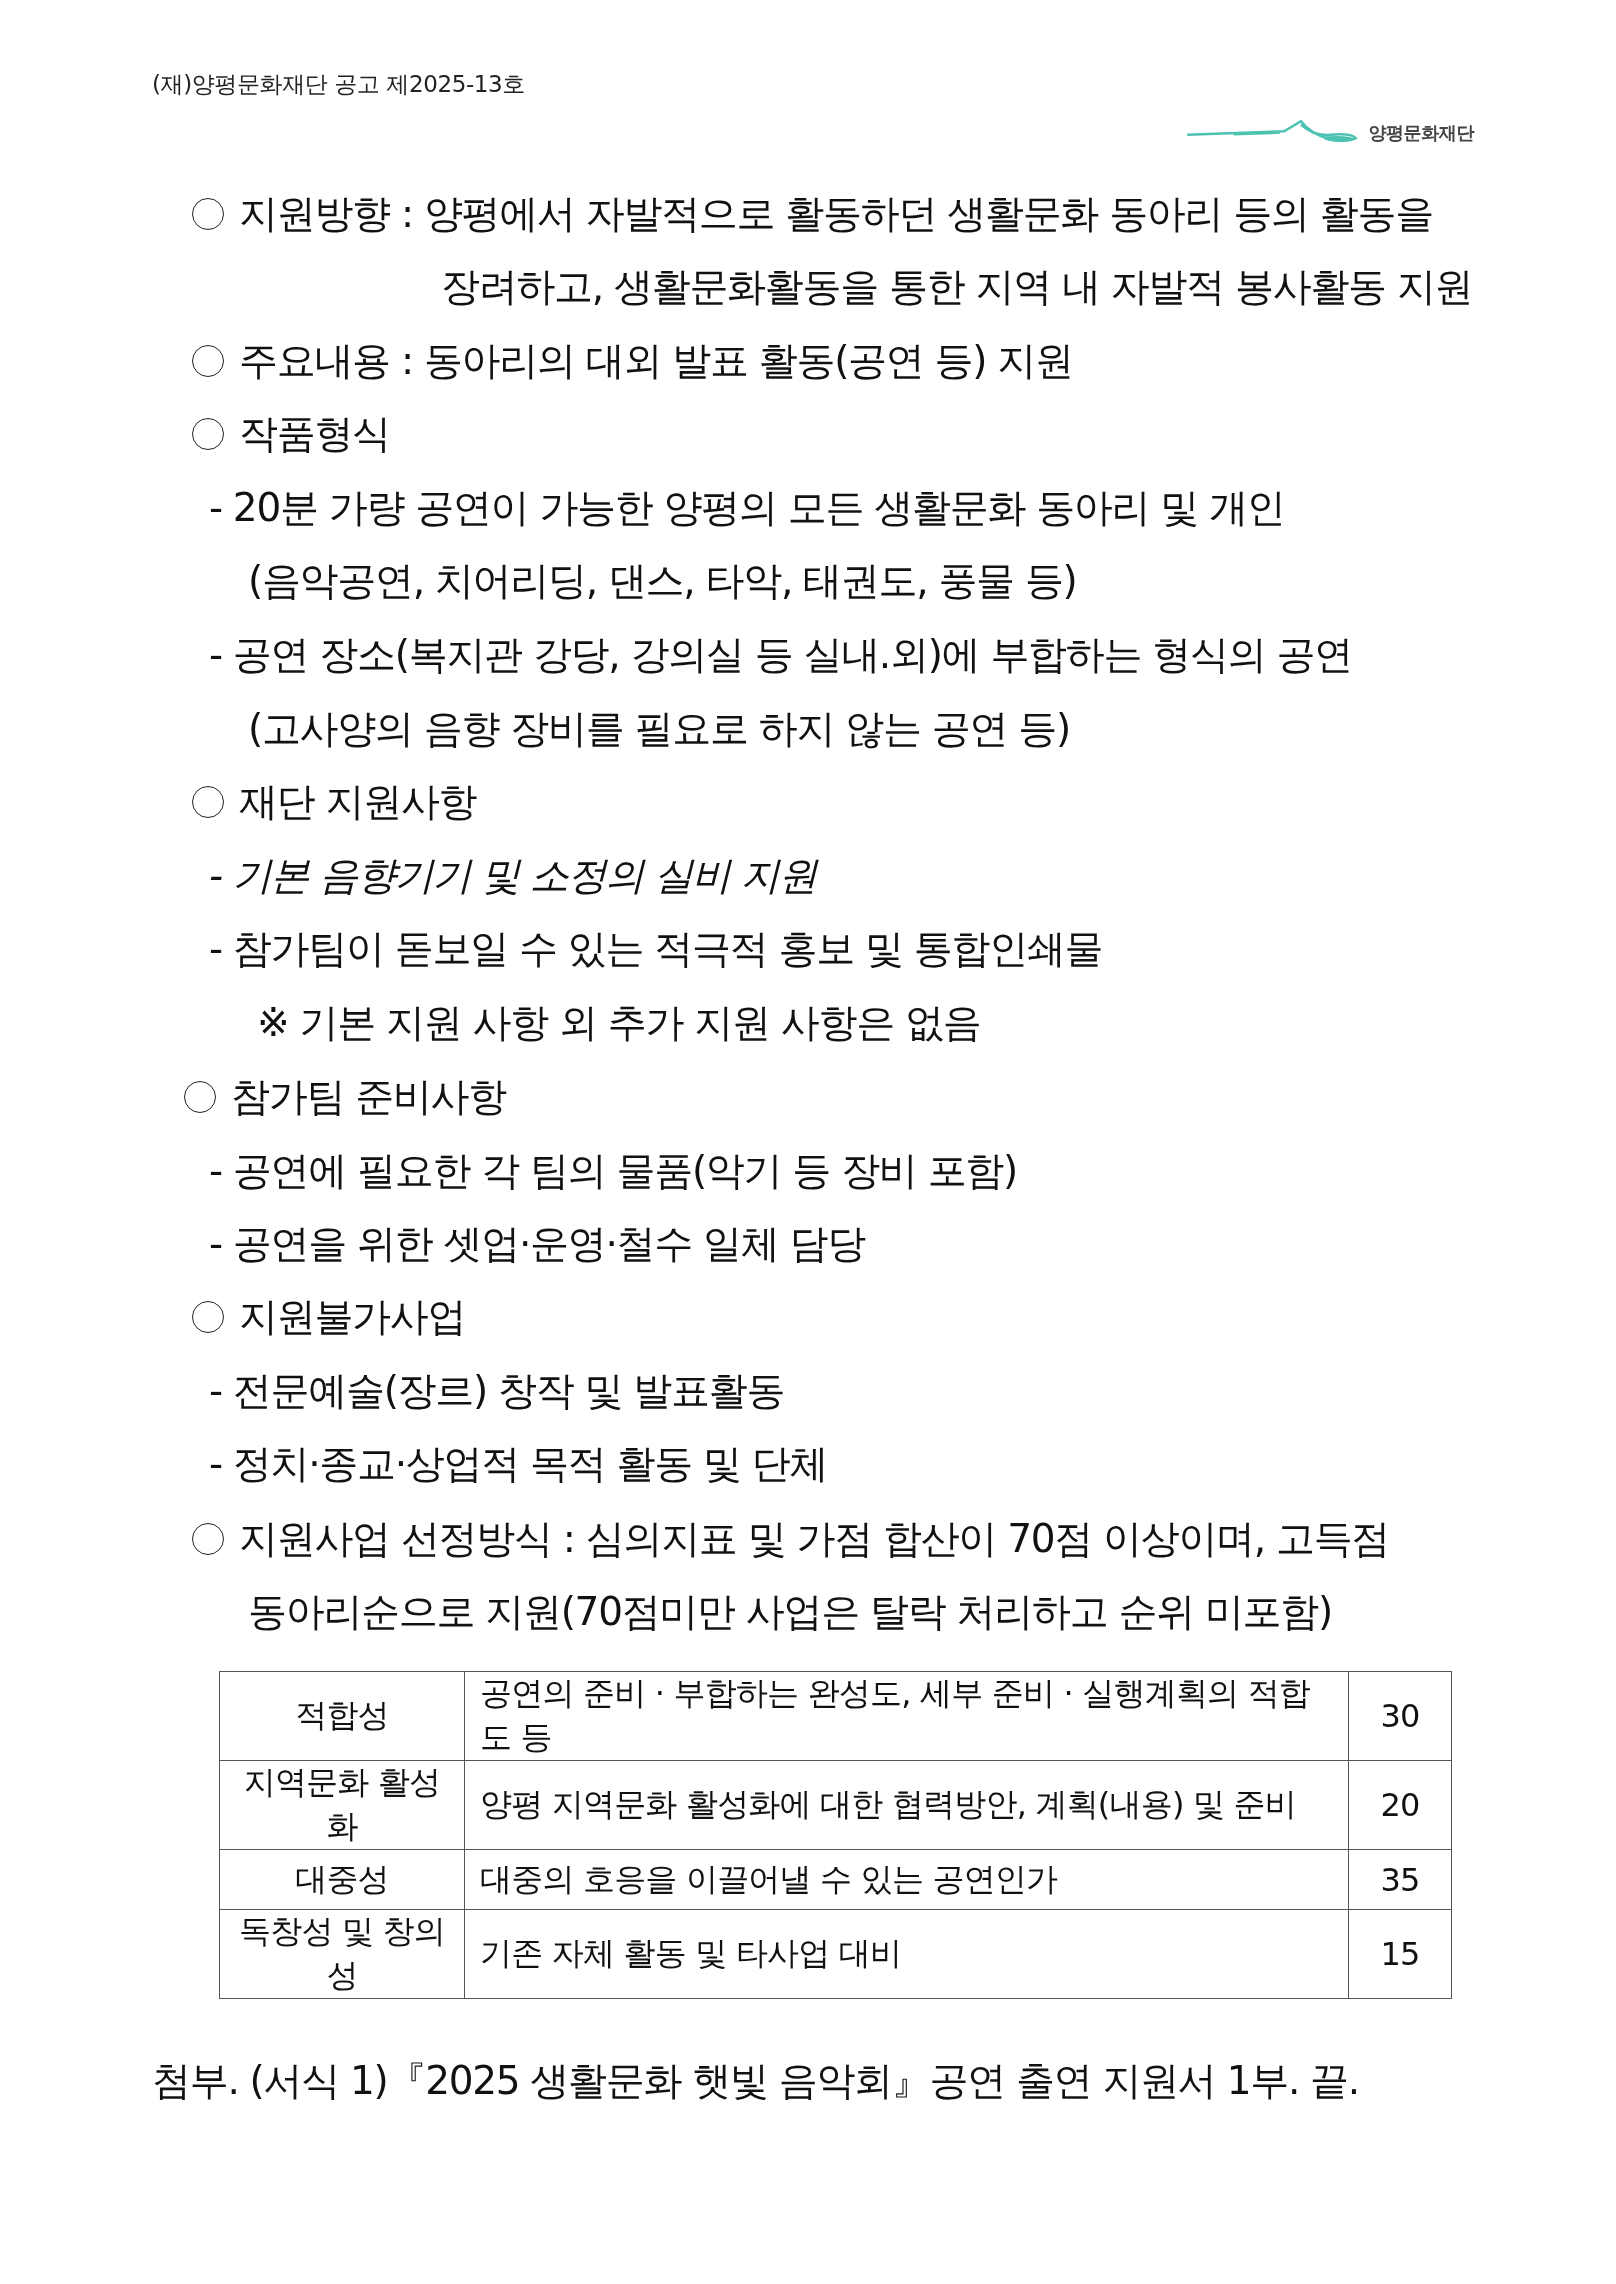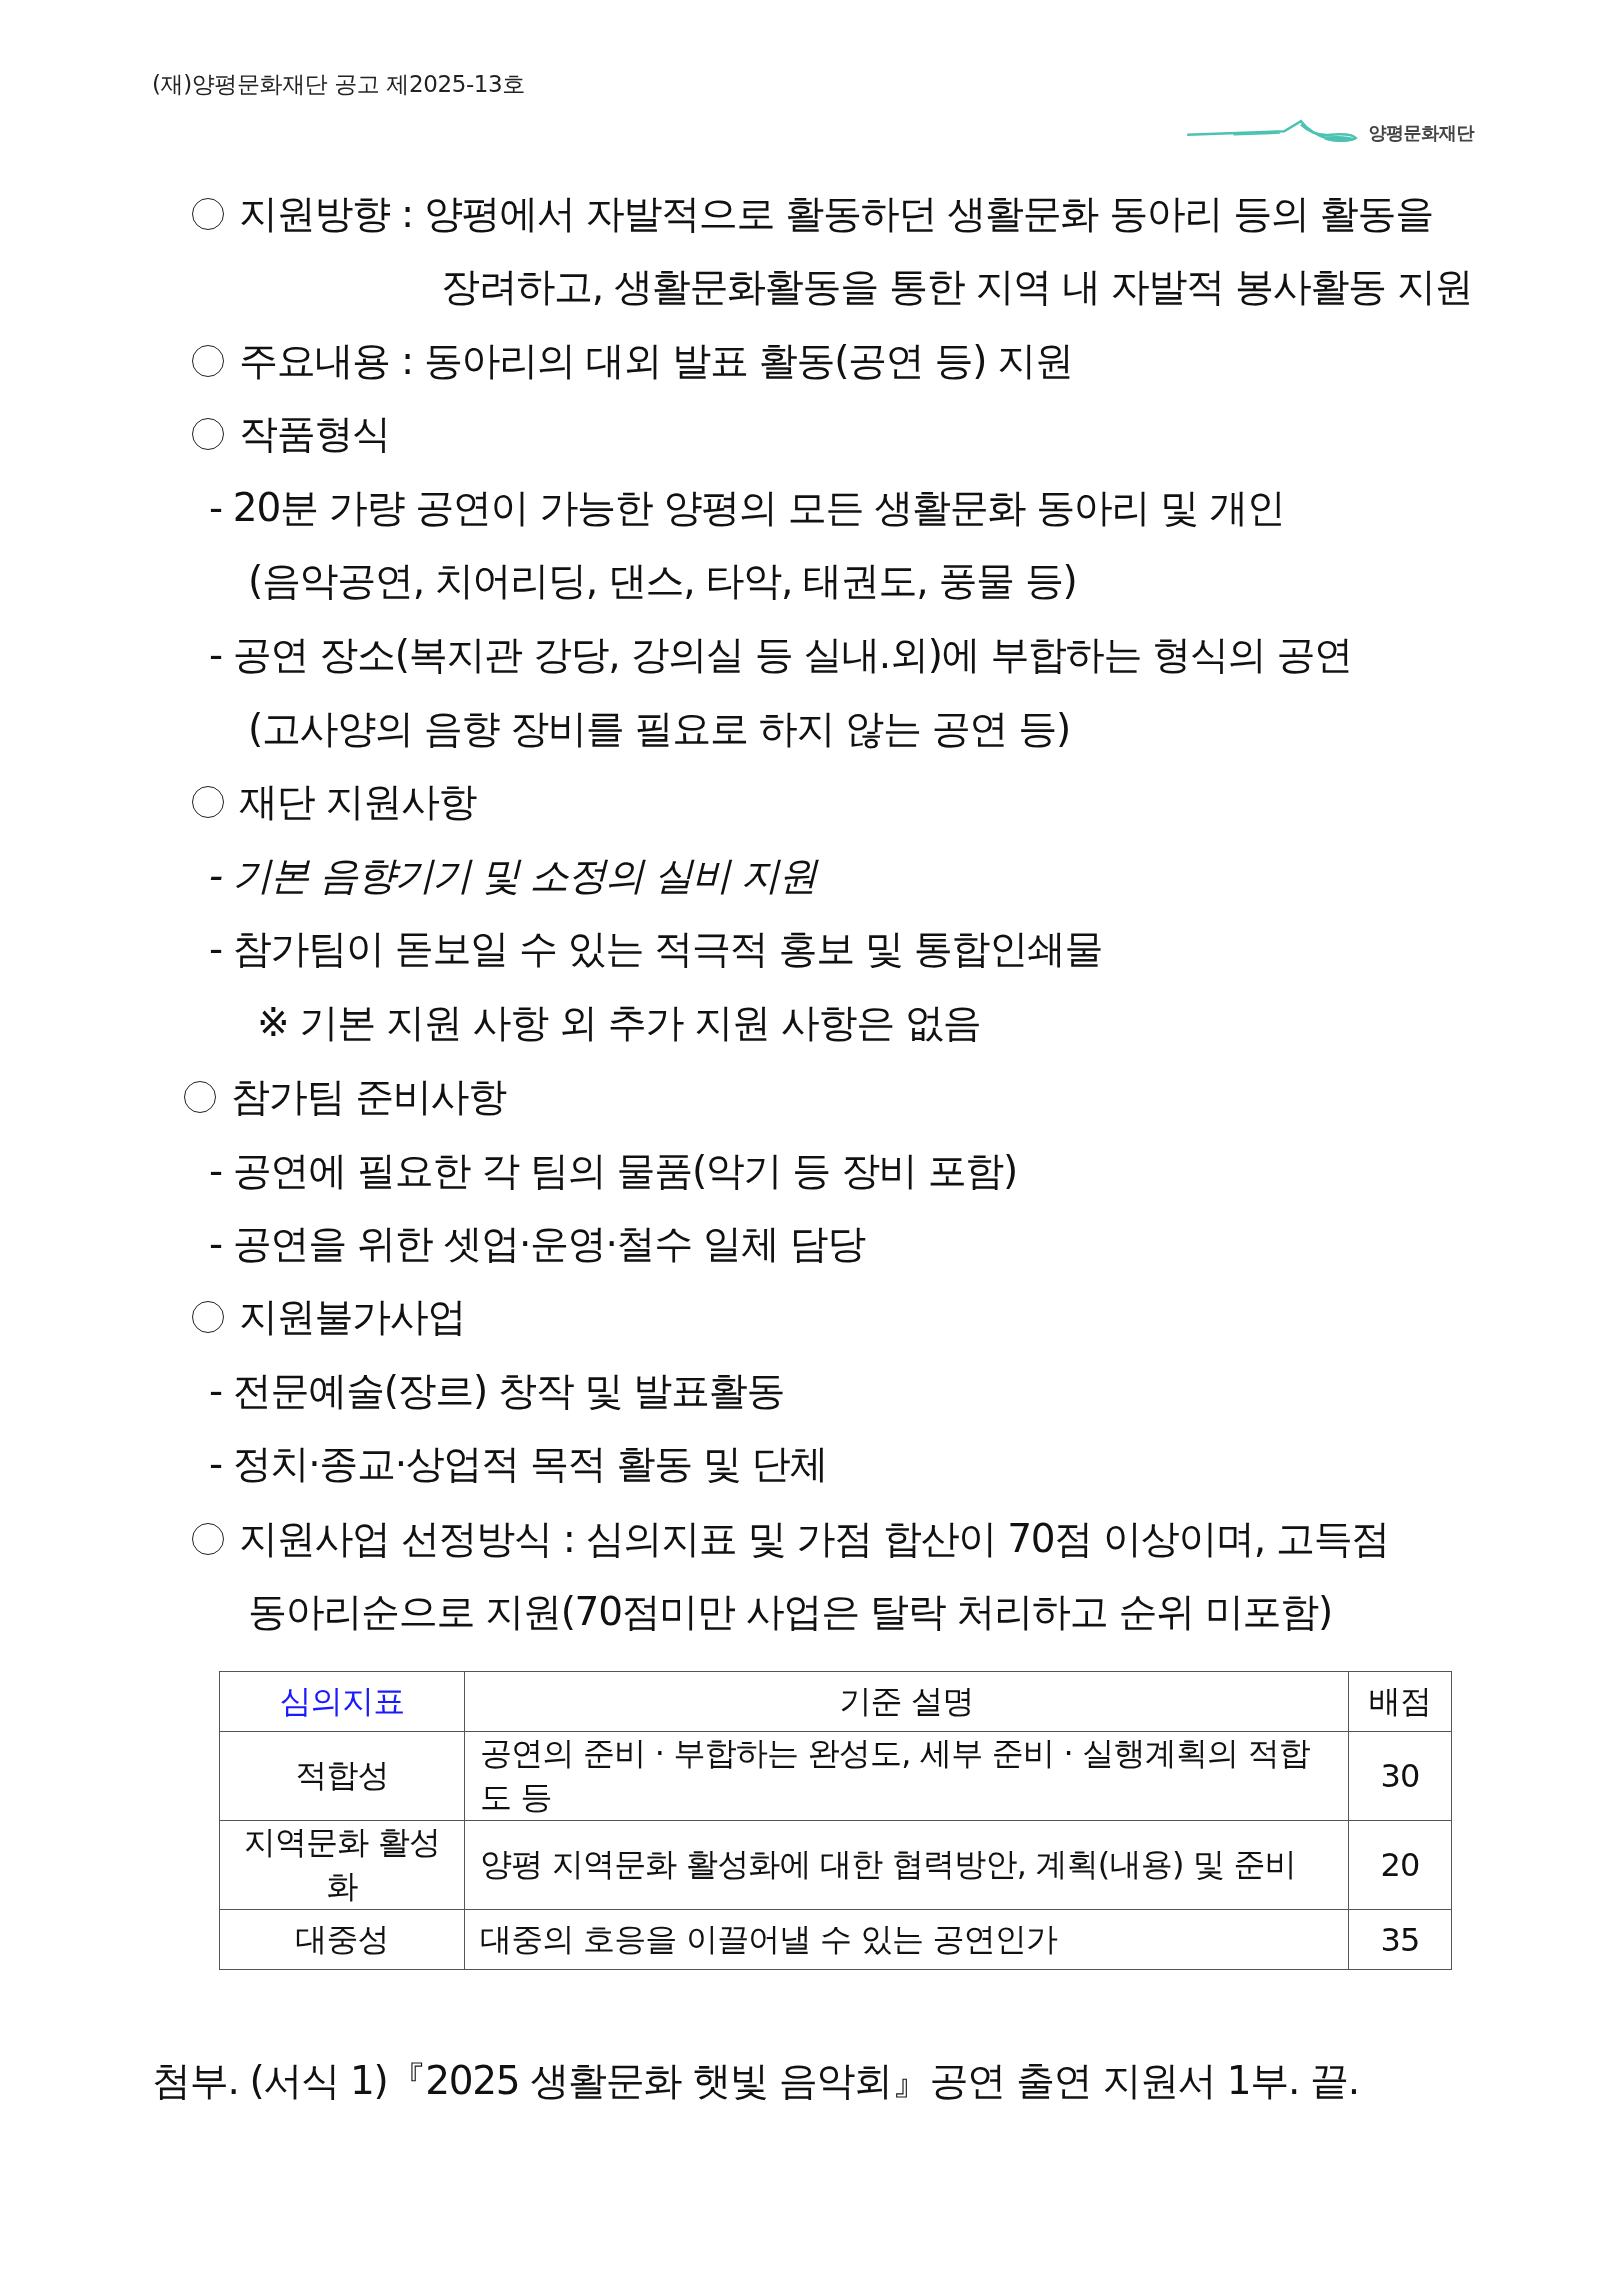--- a/index.html
+++ b/index.html
@@ -86,37 +86,37 @@
 <div class="line" style="left:209px; top:1367px;">- 전문예술(장르) 창작 및 발표활동</div>
 <div class="line" style="left:209px; top:1440px;">- 정치·종교·상업적 목적 활동 및 단체</div>
 
 <div class="line" style="left:192px; top:1515px;">
   <span class="circle"></span><span>지원사업 선정방식</span> <span>:</span> <span>심의지표 및 가점 합산이 70점 이상이며, 고득점</span>
 </div>
 <div class="line" style="left:248px; top:1588px;">동아리순으로 지원(70점미만 사업은 탈락 처리하고 순위 미포함)</div>
 
 <table class="criteria">
   <tbody>
-      <tr>
-    <th class="c1 th-blue">심의지표</th>
-    <th>기준 설명</th>
-    <th class="c3">배점</th>
-  </tr>
   <tr>
     <td class="c1">적합성</td>
     <td>공연의 준비 · 부합하는 완성도, 세부 준비 · 실행계획의 적합도 등</td>
     <td class="c3">30</td>
   </tr>
   <tr>
     <td class="c1">지역문화 활성화</td>
     <td>양평 지역문화 활성화에 대한 협력방안, 계획(내용) 및 준비</td>
     <td class="c3">20</td>
   </tr>
   <tr>
     <td class="c1">대중성</td>
     <td>대중의 호응을 이끌어낼 수 있는 공연인가</td>
     <td class="c3">35</td>
   </tr>
+  <tr>
+    <td class="c1">독창성 및 창의성</td>
+    <td>기존 자체 활동 및 타사업 대비</td>
+    <td class="c3">15</td>
+  </tr>
 </tbody>
   </table>
 
 <div class="footer-line">첨부. (서식 1)『2025 생활문화 햇빛 음악회』공연 출연 지원서 1부.  끝.</div>
 
 
 </body></html>

